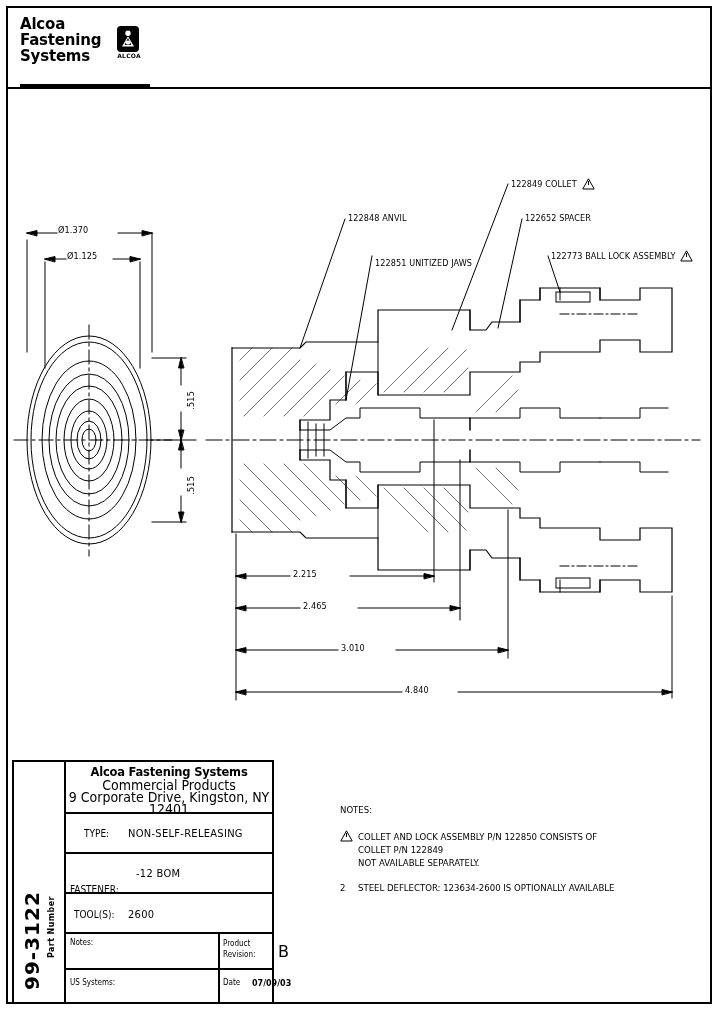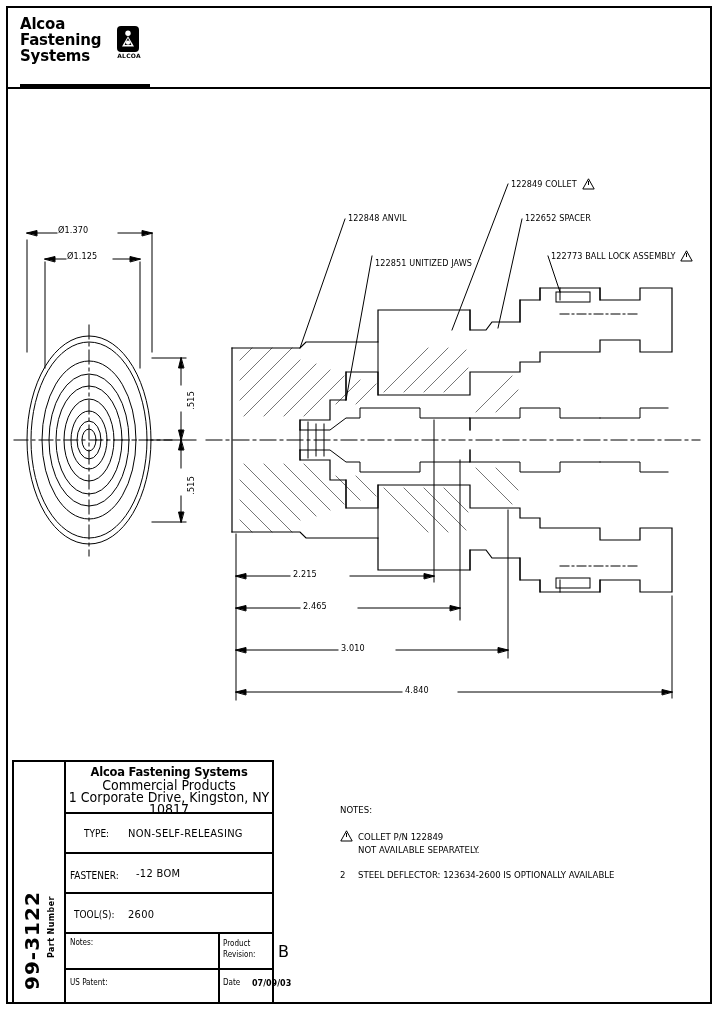--- a/index.html
+++ b/index.html
@@ -205,21 +205,21 @@
   }
   .fld {
     font-family: "DejaVu Sans Condensed", "DejaVu Sans", sans-serif;
     font-size: 10px;
     position: absolute;
   }
   .fld-lbl { left: 8px; }
   .fld-val { font-size: 11px; }
   .tb-r2 .fld-lbl { top: 14px; left: 18px; }
   .tb-r2 .fld-val { top: 13px; left: 62px; letter-spacing: 0.3px; }
-  .tb-r3 .fld-lbl { top: 16px; left: 4px; text-align: center; }
+  .tb-r3 .fld-lbl { top: 30px; left: 4px; text-align: center; }
   .tb-r3 .fld-val { top: 13px; left: 70px; letter-spacing: 0.3px; }
   .tb-r4 .fld-lbl { top: 15px; left: 8px; }
   .tb-r4 .fld-val { top: 14px; left: 62px; letter-spacing: 0.3px; }
 
   .tb-split {
     position: absolute;
     top: 0; bottom: 0;
     left: 152px;
     border-left: 2px solid #000;
   }
@@ -497,20 +497,21 @@
   <div class="notes">
     <div class="notes-head">NOTES:</div>
 
     <div class="note-item">
       <span class="marker">
         <svg width="13" height="12" viewBox="0 0 13 12">
           <path d="M6.5 0.8 L12.2 11 L0.8 11 Z" fill="none" stroke="#000" stroke-width="1"></path>
           <line x1="6.5" y1="3" x2="6.5" y2="7" stroke="#000" stroke-width="1"></line>
         </svg>
       </span>
+      <span class="note-line">COLLET AND LOCK ASSEMBLY P/N 122850 CONSISTS OF</span>
       <span class="note-line">COLLET P/N 122849</span>
       <span class="note-line">NOT AVAILABLE SEPARATELY.</span>
     </div>
 
     <div class="note-item">
       <span class="marker">2</span>
       <span class="note-line">STEEL DEFLECTOR: 123634-2600 IS OPTIONALLY AVAILABLE</span>
     </div>
   </div>
 
@@ -519,21 +520,21 @@
     <div class="tb-side">
       <div class="tb-pn">99-3122</div>
       <div class="tb-pn-label">Part Number</div>
     </div>
 
     <div class="tb-main">
 
       <div class="tb-row tb-r1">
         <div class="co-name">Alcoa Fastening Systems</div>
         <div class="co-sub">Commercial Products</div>
-        <div class="co-sub">1 Corporate Drive, Kingston, NY 10817</div>
+        <div class="co-sub">9 Corporate Drive, Kingston, NY 12401</div>
       </div>
 
       <div class="tb-row tb-r2">
         <span class="fld fld-lbl">TYPE:</span>
         <span class="fld fld-val">NON-SELF-RELEASING</span>
       </div>
 
       <div class="tb-row tb-r3">
         <span class="fld fld-lbl">FASTENER:</span>
         <span class="fld fld-val">-12 BOM</span>
@@ -549,21 +550,21 @@
         <span class="mini m-notes">Notes:</span>
         <span class="mini m-prodrev">
           <span>Product</span><br>
           <span>Revision:</span>
         </span>
         <span class="mini m-revval">B</span>
       </div>
 
       <div class="tb-row tb-r6">
         <div class="tb-split"></div>
-        <span class="mini m-pat">US Patent:</span>
+        <span class="mini m-pat">US Systems:</span>
         <span class="mini m-date">Date</span>
         <span class="mini m-dateval">07/09/03</span>
       </div>
 
     </div>
   </div>
 
 </div>
 
 </body></html>

